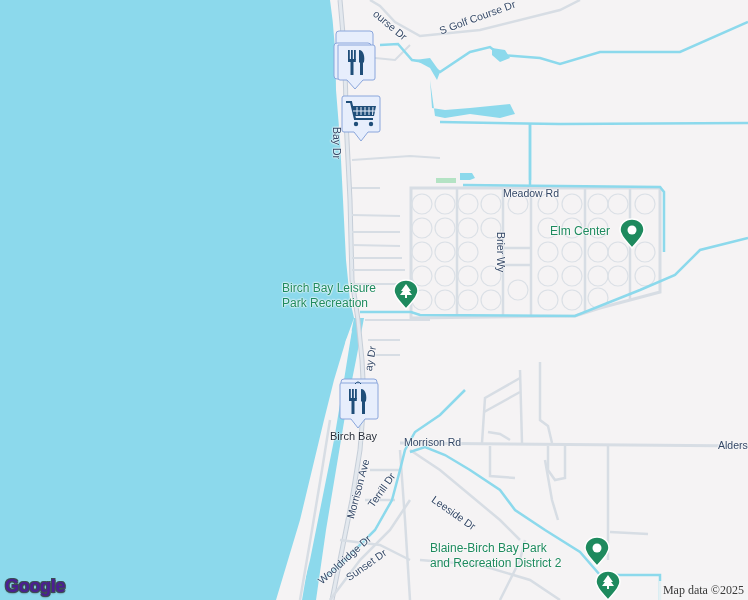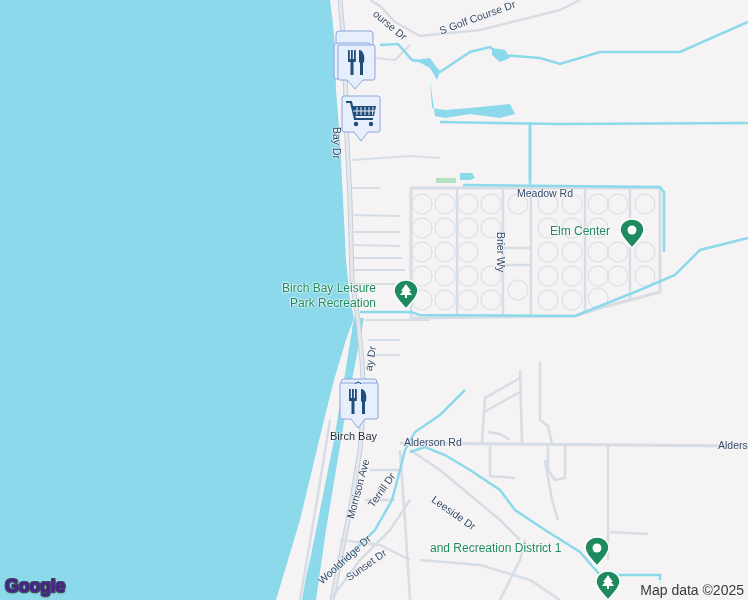--- a/index.html
+++ b/index.html
@@ -3,26 +3,26 @@
 <meta charset="utf-8">
 <style>
   html, body { margin:0; padding:0; }
   body { width:748px; height:600px; overflow:hidden; background:#f5f3f4; font-family:"Liberation Sans", sans-serif; }
   #map { position:relative; width:748px; height:600px; overflow:hidden; background:#f5f3f4; }
   svg.base { position:absolute; left:0; top:0; }
   .lbl { position:absolute; white-space:nowrap; color:#3a4a66; font-size:11px; line-height:1; }
   .road-lbl { color:#344766; font-size:10.5px; text-shadow:0 0 2px #fff,0 0 2px #fff,0 0 2px #fff; }
   .place-lbl { color:#2a2f3a; font-size:11px; text-shadow:0 0 2px #fff,0 0 2px #fff; }
   .poi-lbl { color:#1e8a5e; font-size:12px; line-height:15px; text-shadow:0 0 2px #fff,0 0 2px #fff,0 0 2px #fff; }
-  .poi-lbl.right { text-align:right; }
+  .poi-lbl.right { text-align:left; }
   .pin { position:absolute; width:38px; height:44px; }
   .gpin { position:absolute; width:26px; height:32px; }
   .google-logo { position:absolute; left:5px; bottom:3px; font-size:18px; font-weight:bold; color:#4c1d95; letter-spacing:-0.3px;
      text-shadow: -1px -1px 0 #3c4b55, 1px -1px 0 #3c4b55, -1px 1px 0 #3c4b55, 1px 1px 0 #3c4b55, 0 1px 2px #333; }
-  .attribution { position:absolute; right:0; bottom:0; background:rgba(245,243,244,0.85); color:#3a3a3a; font-size:14px; padding:2px 4px 2px 4px; }
+  .attribution { position:absolute; right:0; bottom:0; background:rgba(245,243,244,0.85); color:#3a3a3a; font-size:12px; padding:2px 4px 2px 4px;font-family:Liberation Serif, serif; }
 </style>
 </head>
 <body>
 
 <div id="map">
 
   <svg class="base" width="748" height="600" viewBox="0 0 748 600">
 
     <path d="M0,0 L330,0 Q336,40 336,90 L340,140 L343,200 L346,260 L350,300 L354,318 L346,340 L334,380 L324,420 L312,470 L300,520 L288,560 L276,600 L0,600 Z" fill="#8cd9ec"></path>
 
@@ -144,40 +144,41 @@
       <path d="M500,600 L520,560 L525,540"></path>
     </g>
 
     <path d="M465,390 L440,415 L415,432 L405,450 L400,470 L392,500 L375,530 L345,560 L322,580" stroke="#8cd9ec" stroke-width="2.5" fill="none"></path>
     <path d="M410,452 L425,447 L445,455 L470,470 L500,490 L515,510 L545,530 L580,552 L600,575 L660,575 L660,600" stroke="#8cd9ec" stroke-width="2.5" fill="none"></path>
   </svg>
 
   <div class="lbl road-lbl" style="left:378px;top:8px;transform:rotate(40deg);transform-origin:left top;">ourse Dr</div>
   <div class="lbl road-lbl" style="left:438px;top:26px;transform:rotate(-20deg);transform-origin:left top;">S Golf Course Dr</div>
   <div class="lbl road-lbl" style="left:342px;top:127px;transform:rotate(90deg);transform-origin:left top;">Bay Dr</div>
-  <div class="lbl road-lbl" style="left:503px;top:188px;padding-left:14px;">Meadow Rd</div>
+  <div class="lbl road-lbl" style="left:503px;top:188px;">Meadow Rd</div>
   <div class="lbl road-lbl" style="left:506px;top:232px;transform:rotate(90deg);transform-origin:left top;">Brier Wy</div>
   <div class="lbl road-lbl" style="left:363px;top:370px;transform:rotate(-80deg);transform-origin:left top;">ay Dr</div>
-  <div class="lbl road-lbl" style="left:404px;top:437px;">Alderson Rd</div>
+  <div class="lbl road-lbl" style="left:404px;top:437px;">Morrison Rd</div>
   <div class="lbl road-lbl" style="left:718px;top:440px;">Alders</div>
   <div class="lbl road-lbl" style="left:345px;top:517px;transform:rotate(-75deg);transform-origin:left top;">Morrison Ave</div>
   <div class="lbl road-lbl" style="left:366px;top:503px;transform:rotate(-55deg);transform-origin:left top;">Terrill Dr</div>
   <div class="lbl road-lbl" style="left:436px;top:494px;transform:rotate(35deg);transform-origin:left top;">Leeside Dr</div>
   <div class="lbl road-lbl" style="left:316px;top:578px;transform:rotate(-42deg);transform-origin:left top;">Wooldridge Dr</div>
   <div class="lbl road-lbl" style="left:344px;top:574px;transform:rotate(-35deg);transform-origin:left top;">Sunset Dr</div>
 
   <div class="lbl place-lbl" style="left:330px;top:431px;">Birch Bay</div>
 
   <div class="lbl poi-lbl" style="left:550px;top:224px;">Elm Center</div>
   <div class="lbl poi-lbl right" style="left:282px;top:281px;">
     <div>Birch Bay Leisure</div>
     <div>Park Recreation</div>
   </div>
   <div class="lbl poi-lbl right" style="left:430px;top:541px;">
-    <div>and Recreation District 1</div>
+    <div>Blaine-Birch Bay Park</div>
+    <div>and Recreation District 2</div>
   </div>
 
   <svg class="gpin" style="left:619px;top:218px;" viewBox="0 0 26 32">
     <path d="M13,1 C6,1 1,6 1,12 C1,18 8,24 13,30 C18,24 25,18 25,12 C25,6 20,1 13,1 Z" fill="#1e8a5e" stroke="#fff" stroke-width="1.5"></path>
     <circle cx="13" cy="12" r="4.5" fill="#fff"></circle>
   </svg>
   <svg class="gpin" style="left:393px;top:279px;" viewBox="0 0 26 32">
     <path d="M13,1 C6,1 1,6 1,12 C1,18 8,24 13,30 C18,24 25,18 25,12 C25,6 20,1 13,1 Z" fill="#1e8a5e" stroke="#fff" stroke-width="1.5"></path>
     <path d="M13,5 L8,12 L10,12 L7,16 L12,16 L12,19 L14,19 L14,16 L19,16 L16,12 L18,12 Z" fill="#fff"></path>
   </svg>

